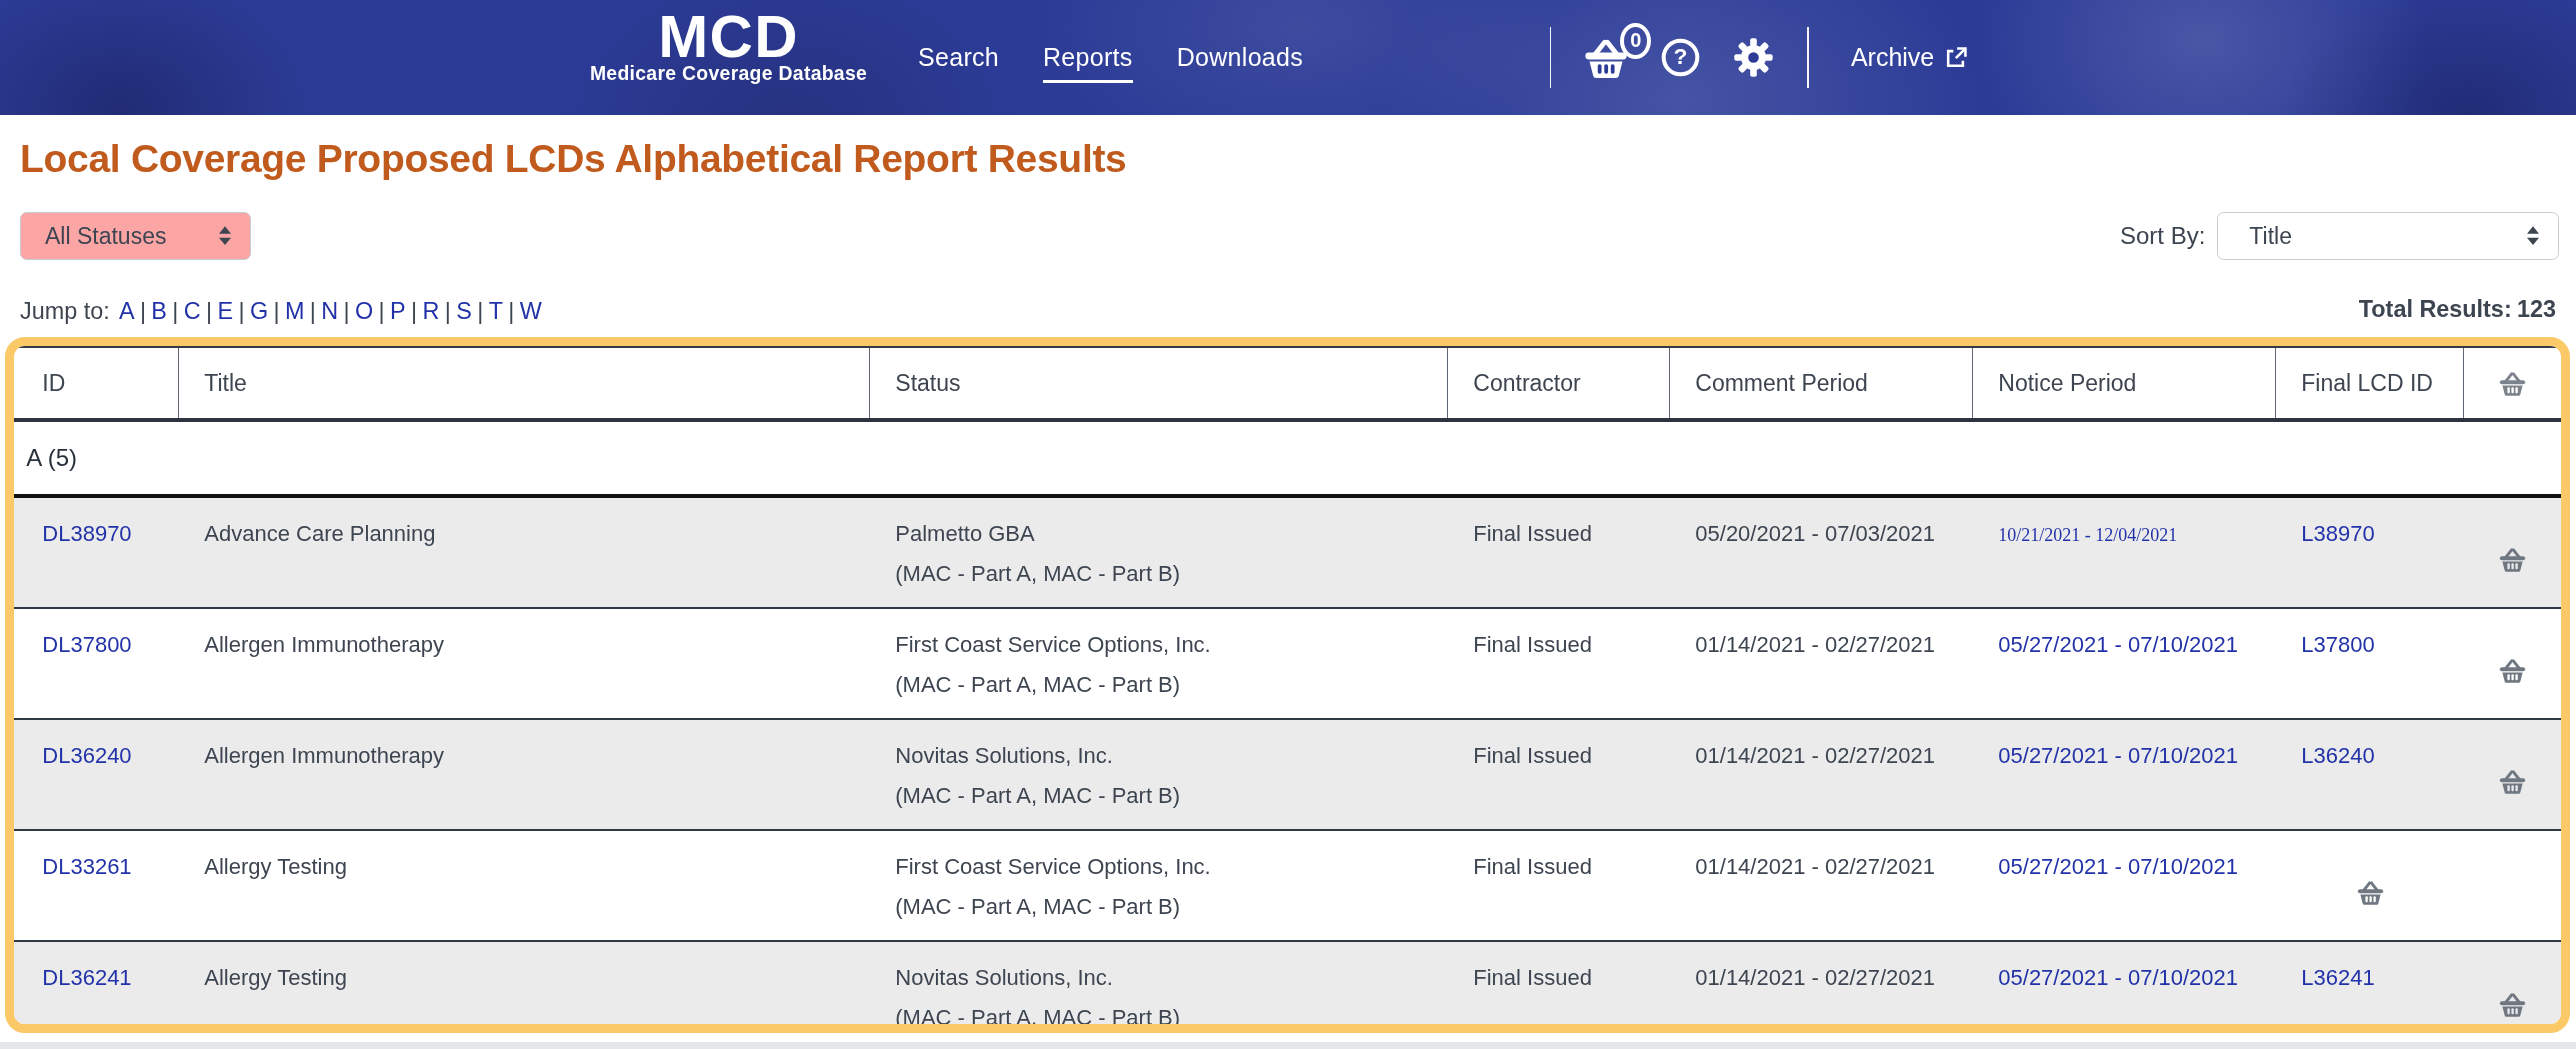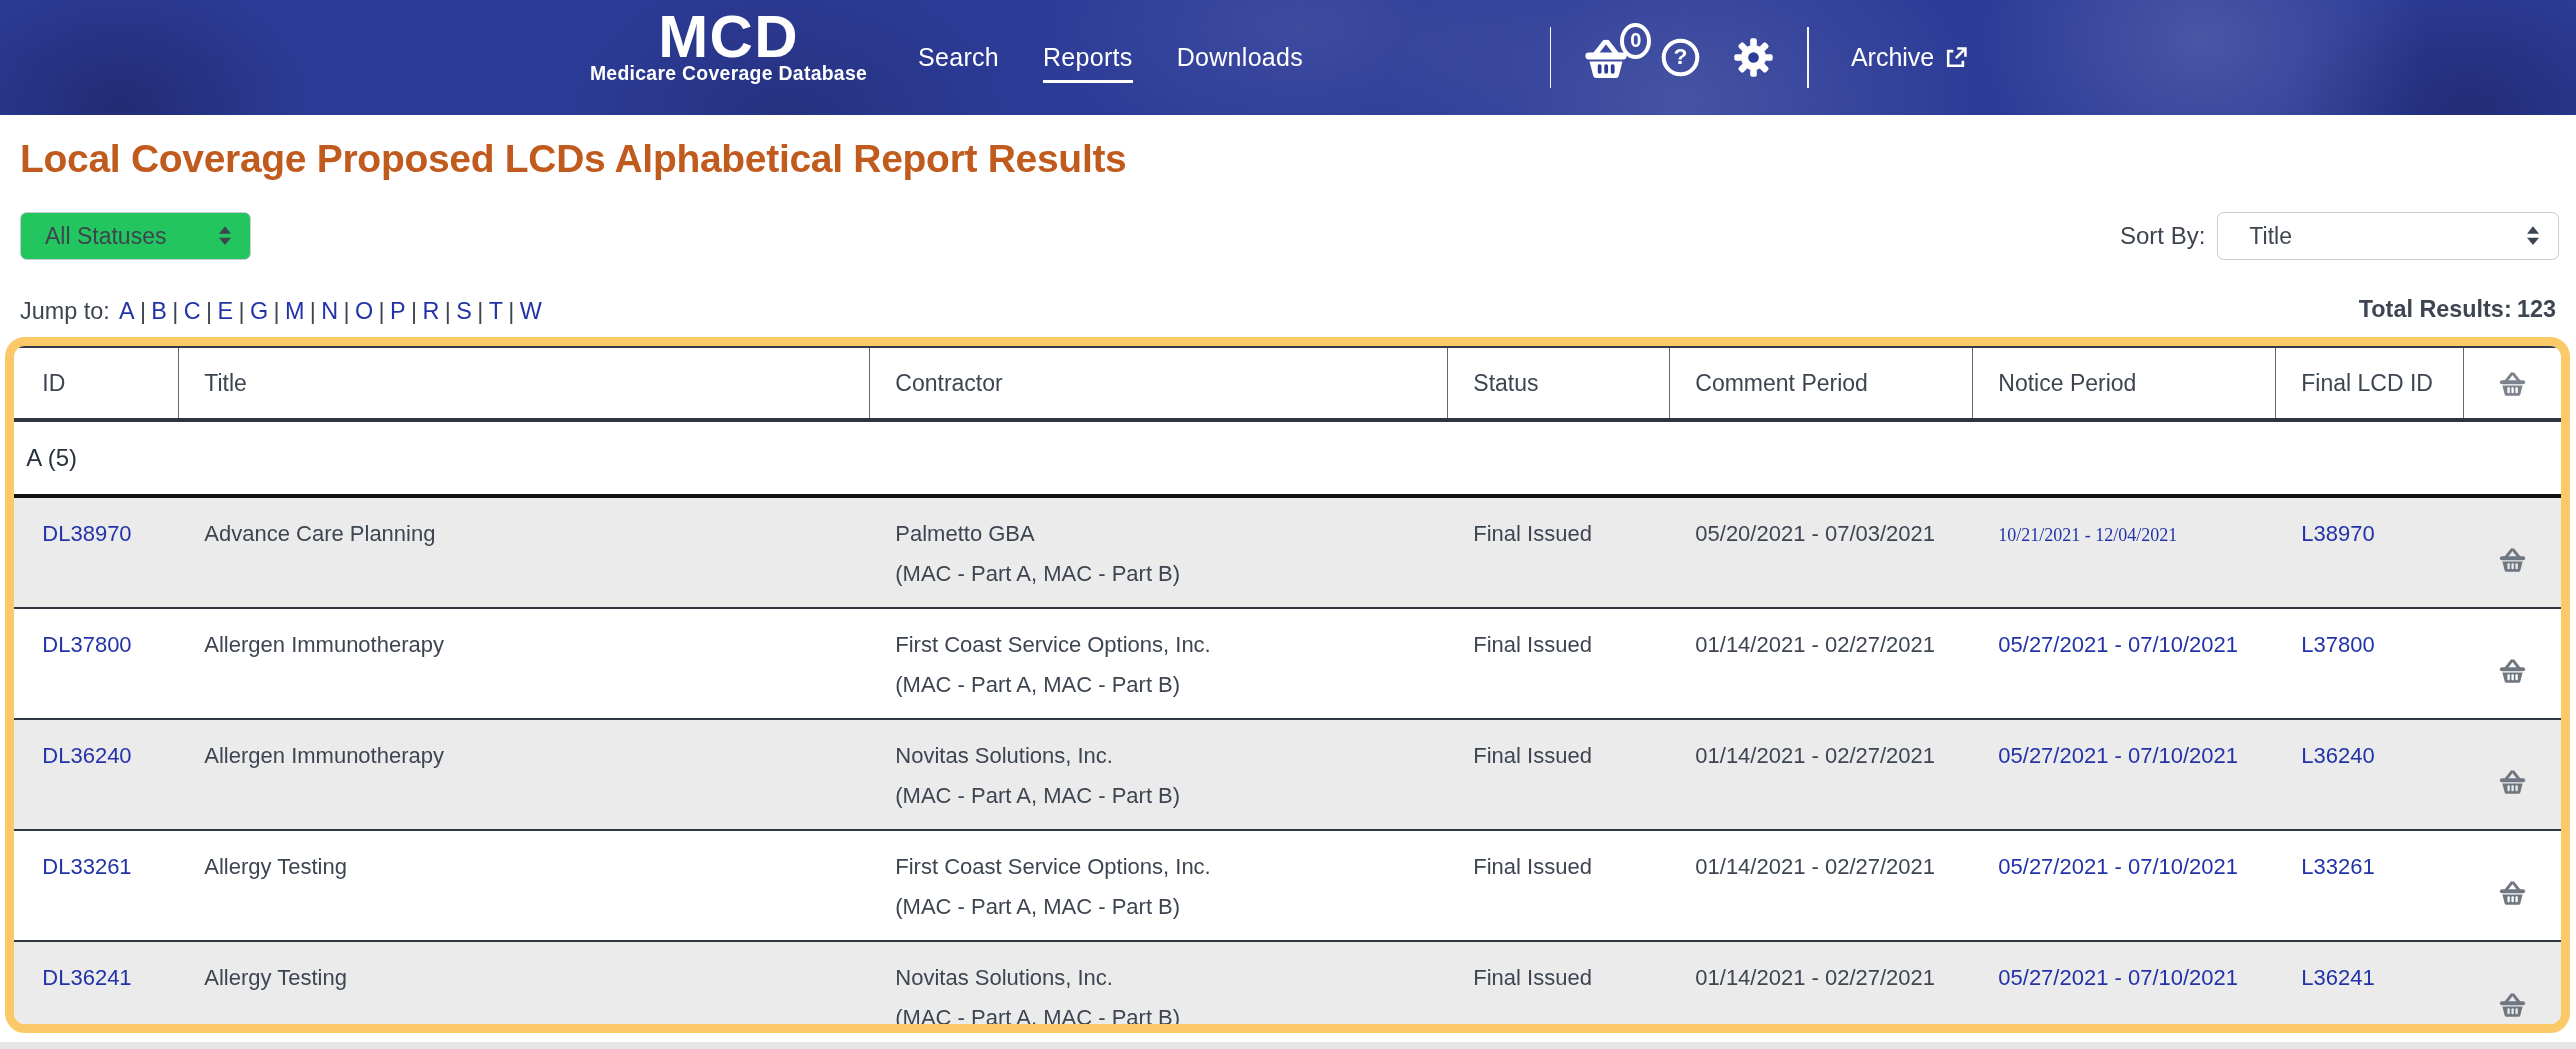--- a/index.html
+++ b/index.html
@@ -28,21 +28,21 @@
   .ibtn { background:none; border:none; cursor:pointer; position:relative; display:flex; align-items:center; }
   .badge { position:absolute; top:-14.7px; right:-23px; width:31px; height:36px; border:4px solid #fff;
            border-radius:50%; color:#fff; font-size:20px; font-weight:700;
            display:flex; align-items:center; justify-content:center; }
   .archive { display:flex; align-items:center; gap:10.7px; color:#fff; font-size:25px; font-weight:500;
              text-decoration:none; margin-left:9.3px; }
 
   
   .page-title { position:absolute; left:20px; top:137px; font-size:39px; font-weight:700;
                 color:#c05a1d; letter-spacing:-0.3px; }
-  .selectbox { position:absolute; height:48px; border:1.3px solid #c8cdd4; border-radius:6.7px; background:#22c55e;
+  .selectbox { position:absolute; height:48px; border:1.3px solid #c8cdd4; border-radius:6.7px; background:#fca5a5;
                display:flex; align-items:center; justify-content:space-between; cursor:pointer;
                font-size:23px; color:#3d4551; padding:0 17.4px 0 24px; }
   .sb-status { left:20px; top:212px; width:231px; }
   .sortwrap { position:absolute; top:212px; left:2120px; display:flex; align-items:center; }
   .sortlbl { font-size:24px; color:#3d4551; margin-right:12px; }
   .sb-sort { position:relative; left:0; top:0; width:342px; height:48px; border:1.3px solid #c8cdd4; border-radius:6.7px;
              display:flex; align-items:center; justify-content:space-between; cursor:pointer;
              font-size:23px; color:#3d4551; padding:0 17.4px 0 31px; background:#fff; }
   .jump { position:absolute; left:20px; top:298px; font-size:23.4px; color:#3d4551; }
   .jump a { color:#2232a8; text-decoration:none; padding:0 2.7px; }
@@ -187,22 +187,22 @@
 
 <div class="total">
   <span>Total Results:</span><span>123</span>
 </div>
 
 <section class="results">
 
   <div class="grid thead">
     <div class="hcell">ID</div>
     <div class="hcell">Title</div>
+    <div class="hcell">Status</div>
     <div class="hcell">Contractor</div>
-    <div class="hcell">Status</div>
     <div class="hcell">Comment Period</div>
     <div class="hcell">Notice Period</div>
     <div class="hcell">Final LCD ID</div>
     <div class="hcell">
       <svg width="27" height="25" viewBox="0 0 64 58">
         <path d="M16 24 L30 6" stroke="#7d838c" stroke-width="7" stroke-linecap="round" fill="none"></path>
         <path d="M48 24 L34 6" stroke="#7d838c" stroke-width="7" stroke-linecap="round" fill="none"></path>
         <rect x="2" y="21" width="60" height="10" rx="5" fill="#7d838c"></rect>
         <path d="M8 34 L56 34 L50.5 55 Q49.8 58 46.5 58 L17.5 58 Q14.2 58 13.5 55 Z" fill="#7d838c"></path>
         <rect x="20" y="38" width="5.5" height="14" rx="2.5" fill="#fff"></rect>
@@ -297,21 +297,20 @@
   <div class="grid row">
     <div class="cell c-id"><a href="#">DL33261</a></div>
     <div class="cell">Allergy Testing</div>
     <div class="cell c-contractor">
       <div>First Coast Service Options, Inc.</div>
       <div class="l2">(MAC - Part A, MAC - Part B)</div>
     </div>
     <div class="cell">Final Issued</div>
     <div class="cell">01/14/2021 - 02/27/2021</div>
     <div class="cell"><a href="#">05/27/2021 - 07/10/2021</a></div>
-    <div class="cell"><a href="#">L33261</a></div>
     <div class="cell c-basket">
         <button class="bbtn">
       <svg width="27" height="25" viewBox="0 0 64 58">
         <path d="M16 24 L30 6" stroke="#6f7780" stroke-width="7" stroke-linecap="round" fill="none"></path>
         <path d="M48 24 L34 6" stroke="#6f7780" stroke-width="7" stroke-linecap="round" fill="none"></path>
         <rect x="2" y="21" width="60" height="10" rx="5" fill="#6f7780"></rect>
         <path d="M8 34 L56 34 L50.5 55 Q49.8 58 46.5 58 L17.5 58 Q14.2 58 13.5 55 Z" fill="#6f7780"></path>
         <rect x="20" y="38" width="5.5" height="14" rx="2.5" fill="var(--slat)"></rect>
         <rect x="29.5" y="38" width="5.5" height="14" rx="2.5" fill="var(--slat)"></rect>
         <rect x="39" y="38" width="5.5" height="14" rx="2.5" fill="var(--slat)"></rect>

